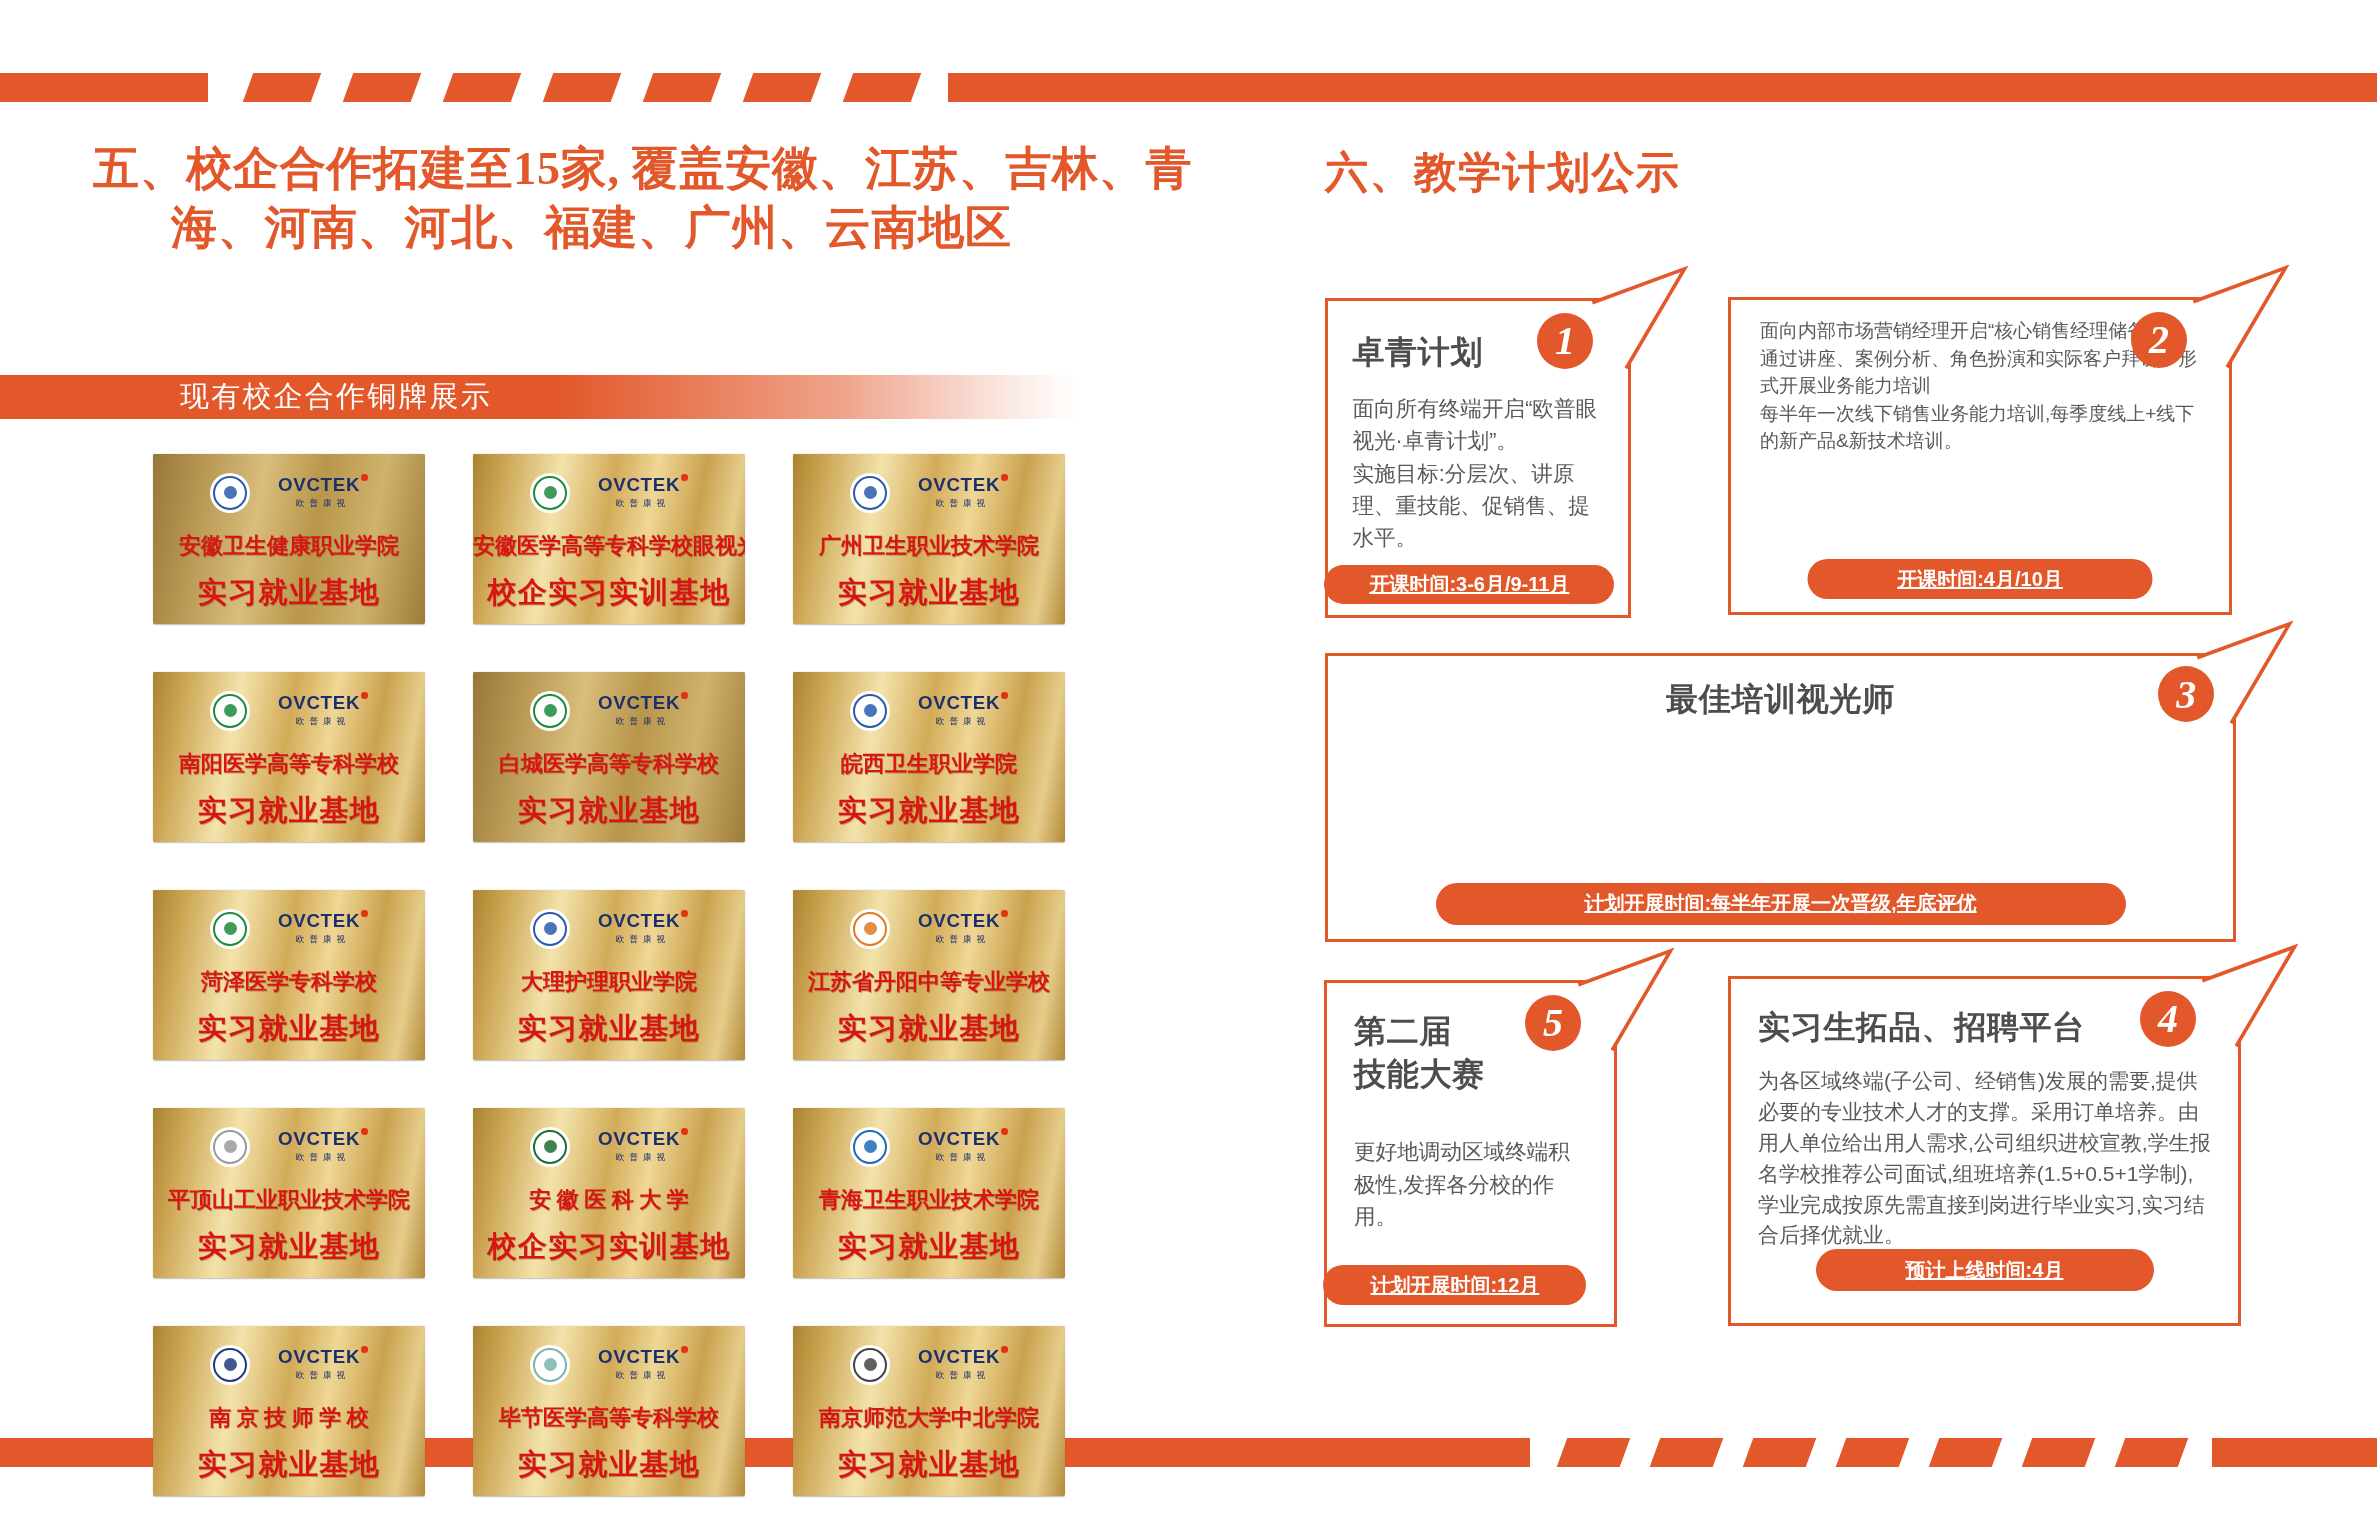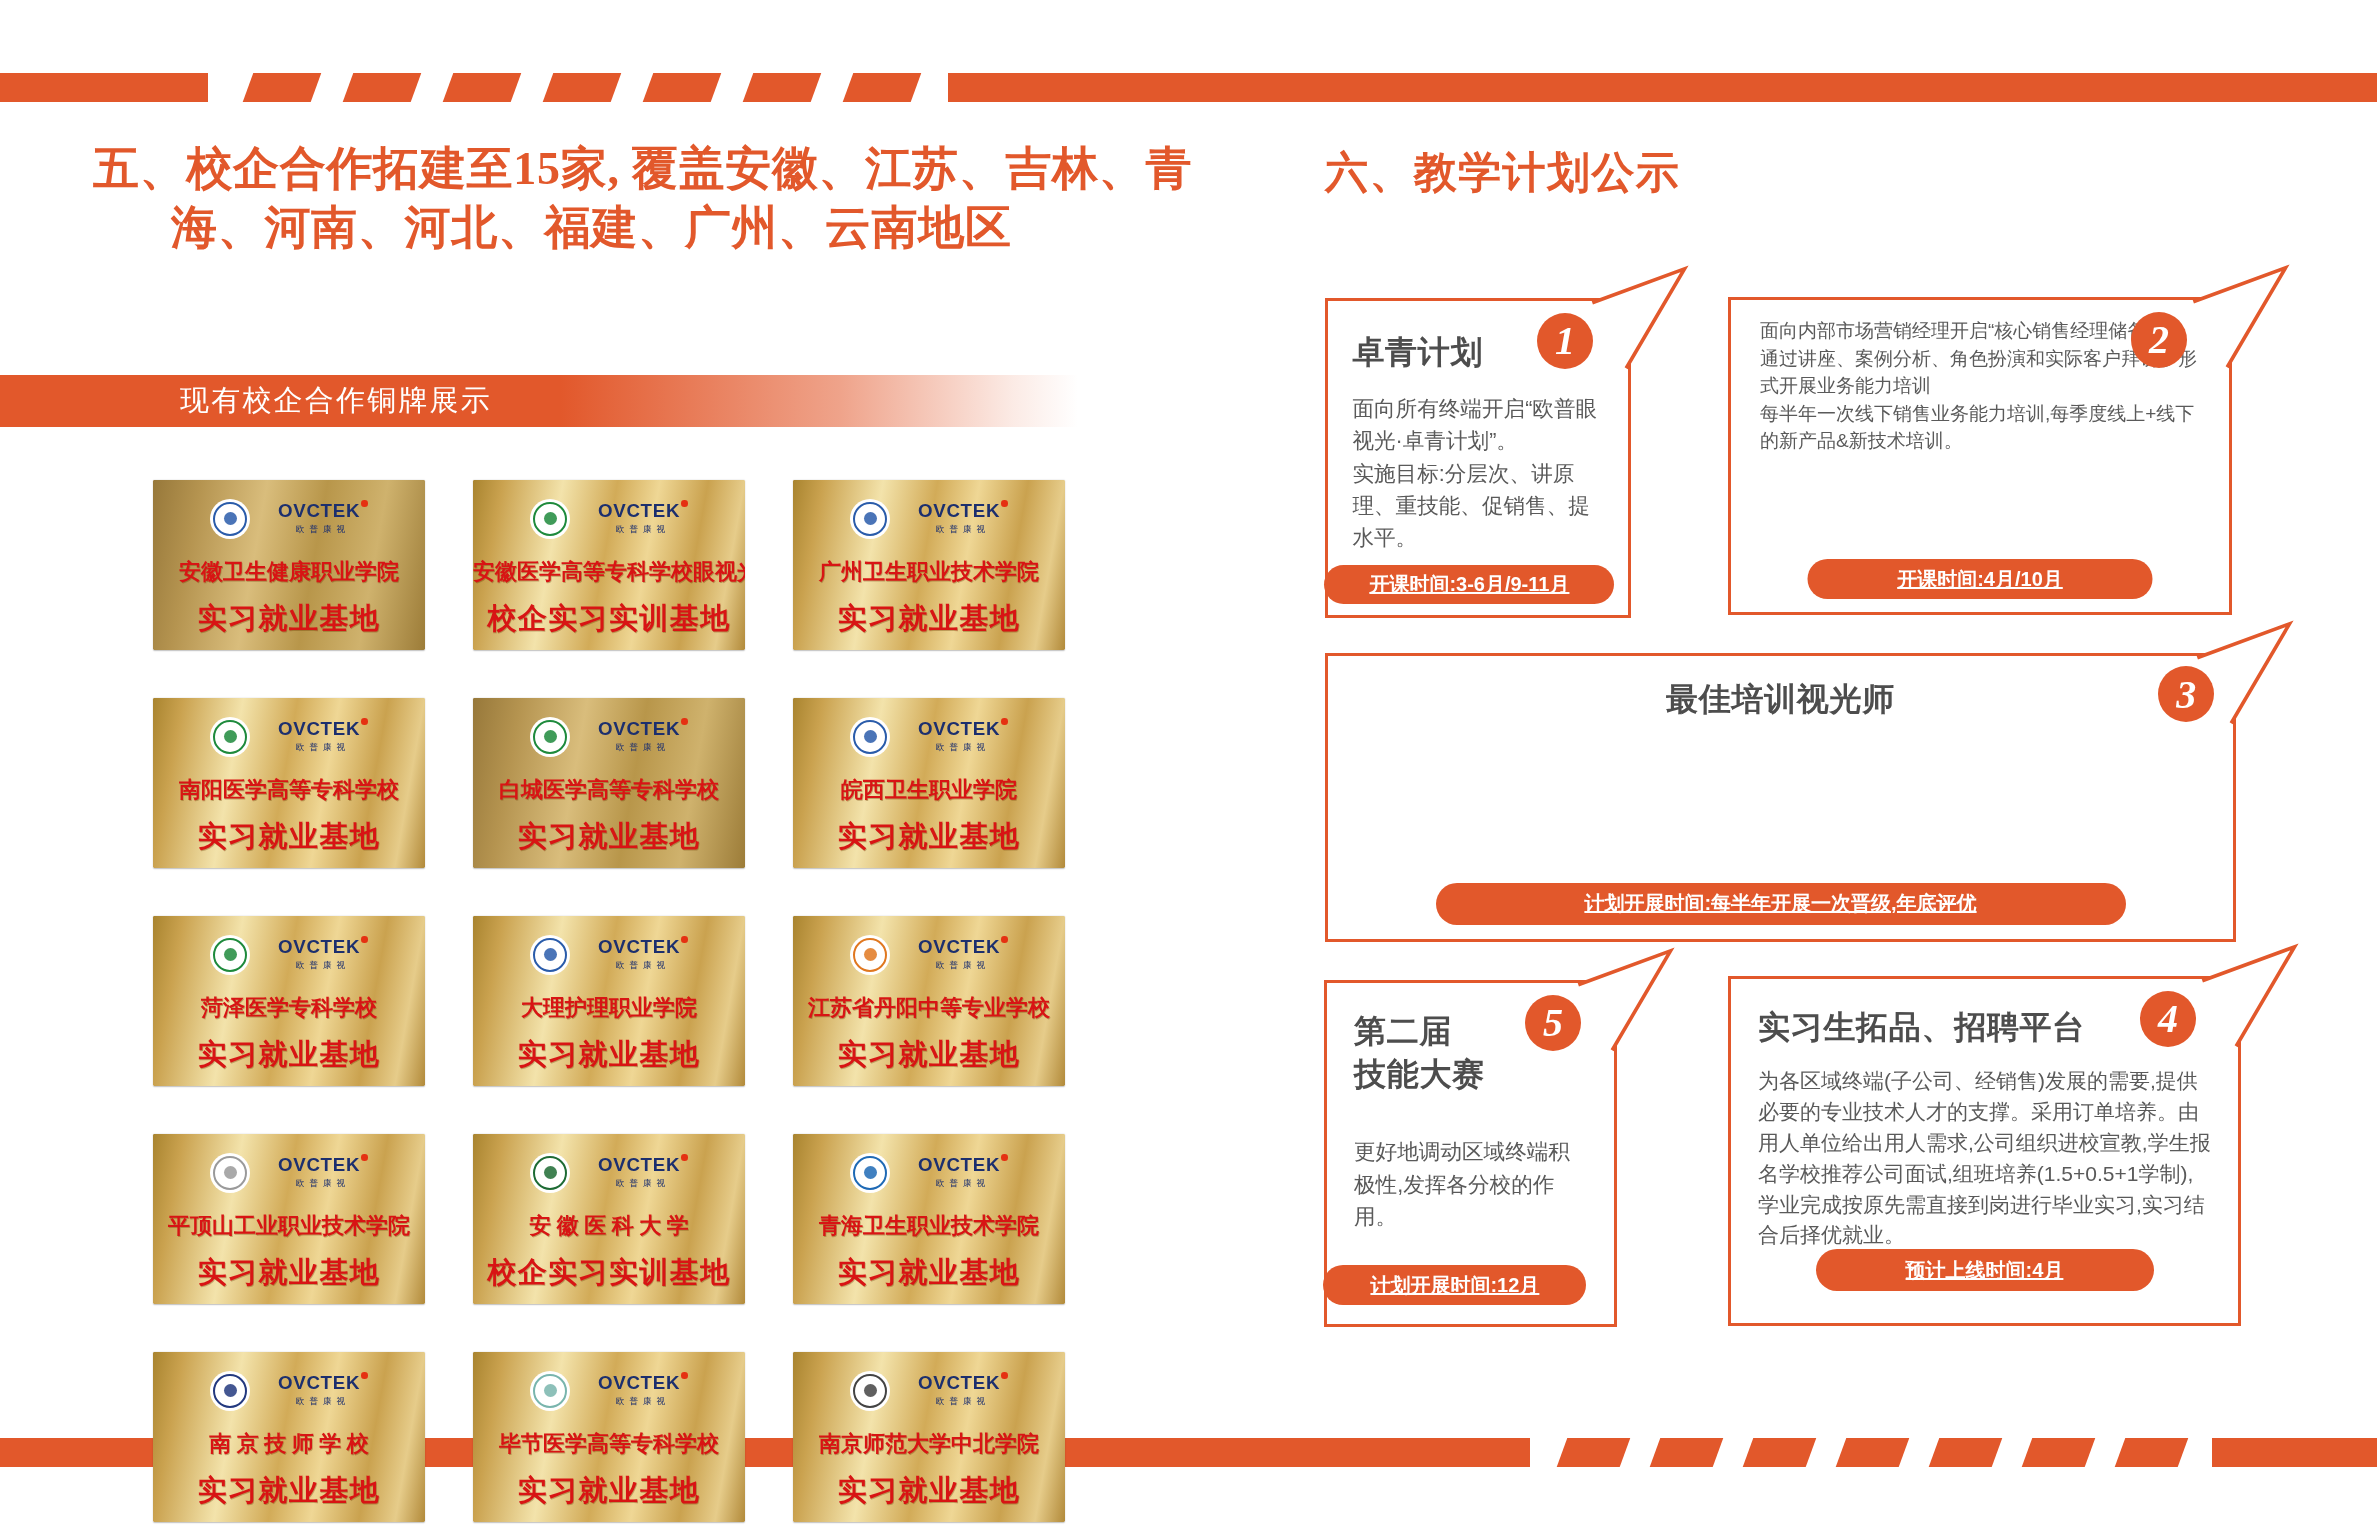--- a/index.html
+++ b/index.html
@@ -18,26 +18,26 @@
   .b-first{margin-left:40px;}
   .b-fill{flex:1;margin-left:32px;background:var(--accent);}
   .band-bottom .b-stripe{width:63px;margin-left:30px;}
   .band-bottom .b-first{margin-left:32px;}
   .band-bottom .b-fill{margin-left:29px;}
 
   
   .left-title{position:absolute;left:93px;top:140px;width:1028px;
     font-family:"Liberation Serif",serif;font-weight:900;color:var(--accent);
     font-size:46px;line-height:1.28;padding-left:78px;text-indent:-78px;letter-spacing:0.7px;}
-  .banner{position:absolute;left:0;top:375px;width:1078px;height:52px;
+  .banner{position:absolute;left:0;top:375px;width:1078px;height:44px;
     background:linear-gradient(90deg,var(--accent) 0%,var(--accent) 52%,rgba(226,88,43,.55) 78%,rgba(226,88,43,.12) 94%,rgba(255,255,255,0) 100%);
     display:flex;align-items:center;}
   .banner span{color:#fff;font-size:29px;margin-left:180px;letter-spacing:2.2px;}
 
-  .plaque-grid{position:absolute;left:153px;top:480px;width:1045px;
+  .plaque-grid{position:absolute;left:153px;top:454px;width:1045px;
     display:grid;grid-template-columns:repeat(3,272px);column-gap:41px;row-gap:19.4px;gap:48px;}
   .plaque{width:272px;height:170px;border-radius:1.4px;
     background:linear-gradient(100deg,#a9842f 0%,#caa24f 10%,#f3e3ab 30%,#d2ab58 48%,#efd795 62%,#caa24f 78%,#e6cc8a 90%,#b28a3a 100%);
     box-shadow:0 0.7px 1.4px rgba(0,0,0,.25);overflow:hidden;text-align:center;}
   .plaque.dark{background:linear-gradient(100deg,#97783a 0%,#b59450 16%,#d9bd7c 38%,#b8964a 58%,#cfb26d 78%,#9c7c38 100%);}
   .p-logos{margin-top:18.7px;display:flex;justify-content:space-evenly;align-items:center;padding:0 29px;}
   .p-logo{width:40px;height:40px;border-radius:50%;background:#fff;display:flex;align-items:center;justify-content:center;}
   .p-logo-core{width:30px;height:30px;border-radius:50%;border:2.2px solid currentColor;display:flex;align-items:center;justify-content:center;}
   .p-logo-dot{width:13px;height:13px;border-radius:50%;background:currentColor;opacity:.85;}
   .brand-row{display:flex;align-items:flex-start;justify-content:center;}

